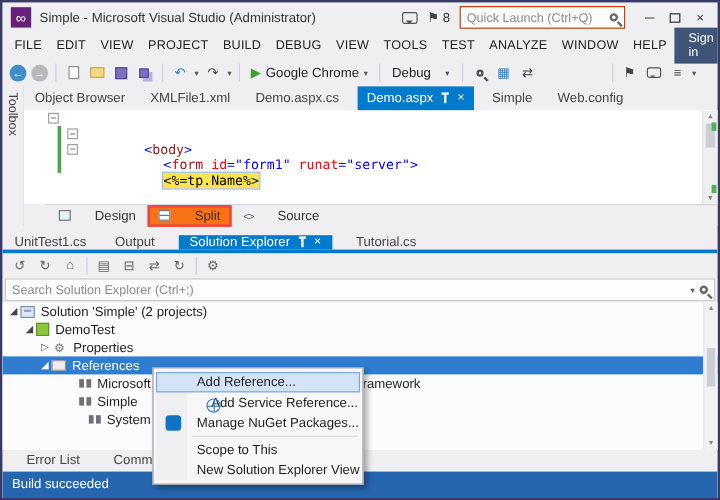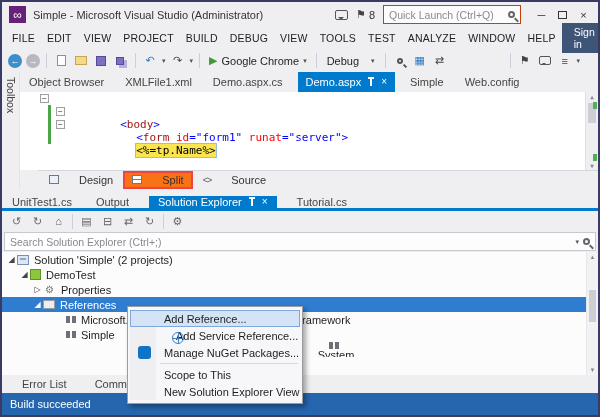--- a/index.html
+++ b/index.html
@@ -348,21 +348,21 @@
       <span>References</span>
     </div>
     <div class="trow" style="padding-left:64px;">
       <span class="ticon ic-ref"></span>
       <span>Microsoft.VisualStudio.QualityTools.UnitTestFramework</span>
     </div>
     <div class="trow" style="padding-left:64px;">
       <span class="ticon ic-ref"></span>
       <span>Simple</span>
     </div>
-    <div class="trow" style="padding-left:72px;flex-direction:column;">
+    <div class="trow" style="padding-left:72px;">
       <span class="ticon ic-ref"></span>
       <span>System</span>
     </div>
     <div id="treescroll">
       <span class="sarrow" style="top:2px;">▲</span>
       <span class="sthumb"></span>
       <span class="sarrow" style="bottom:2px;">▼</span>
     </div>
   </div>
 

